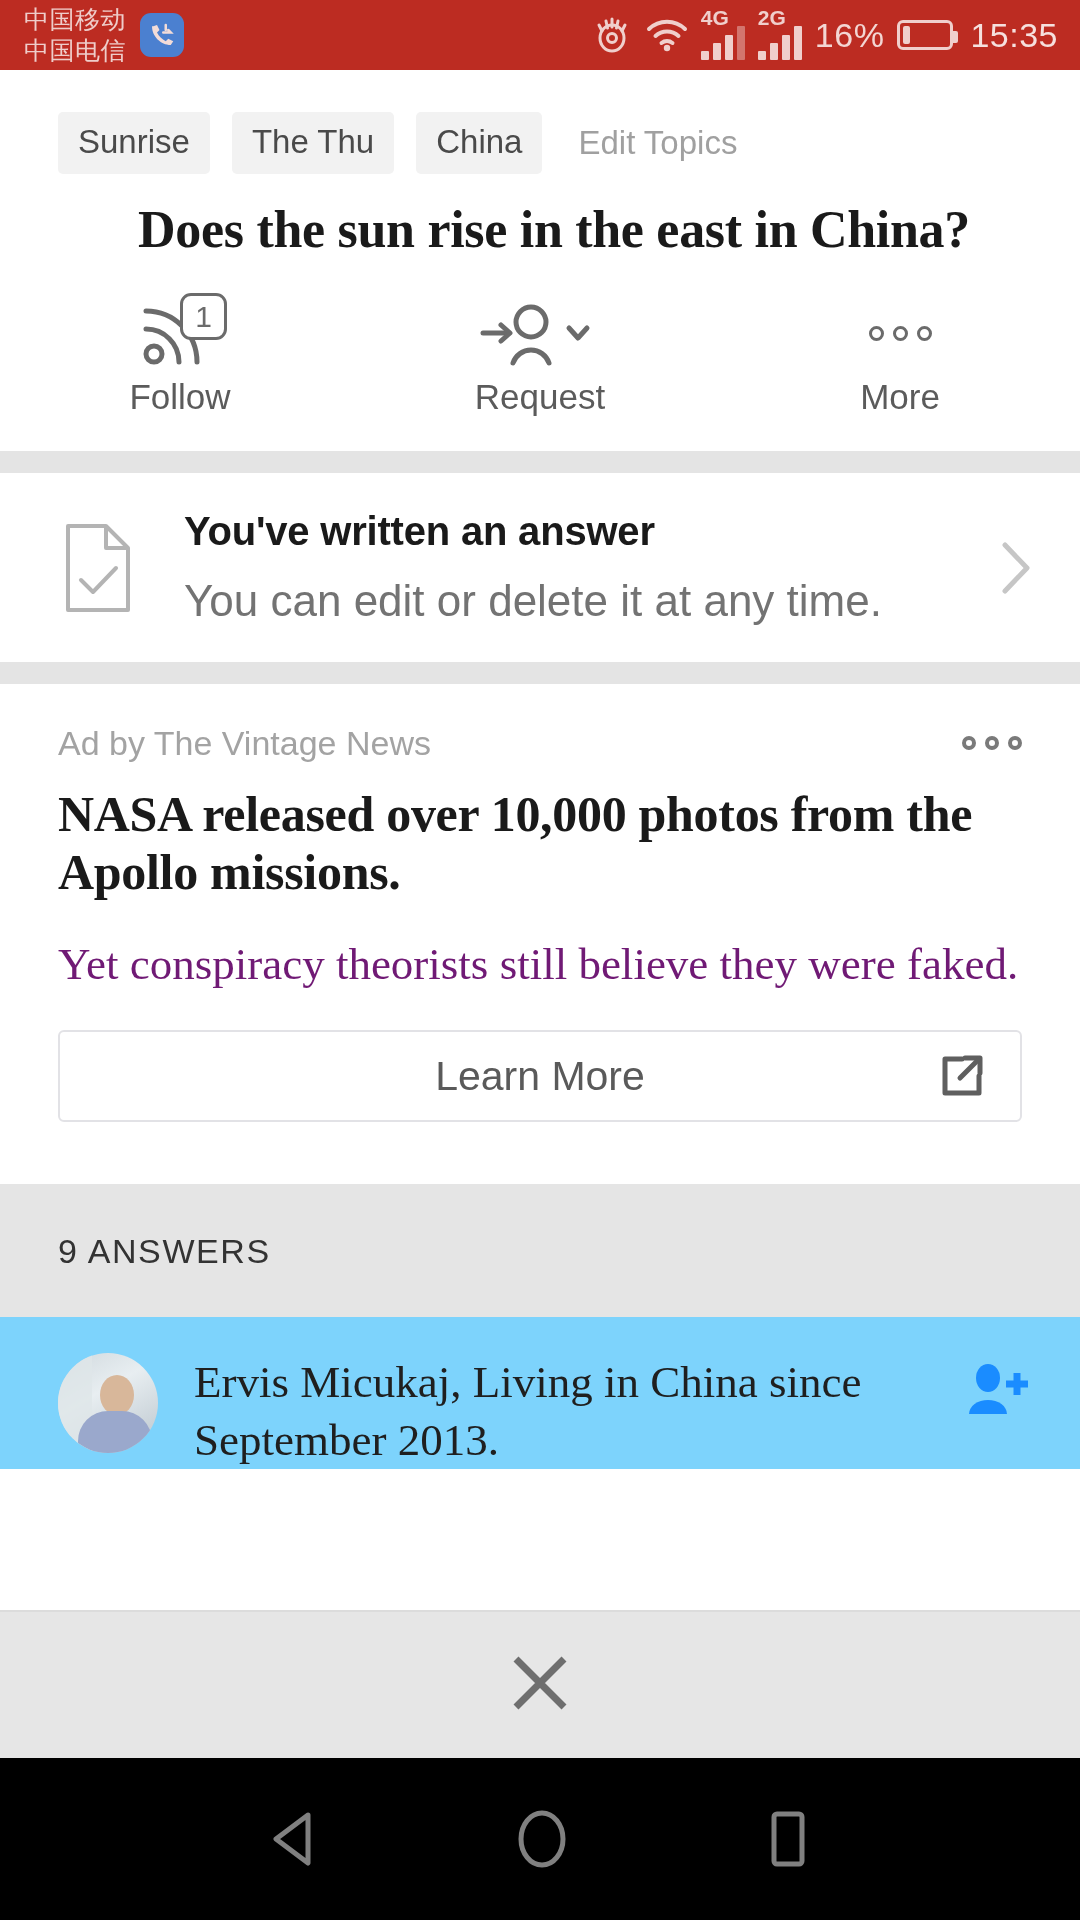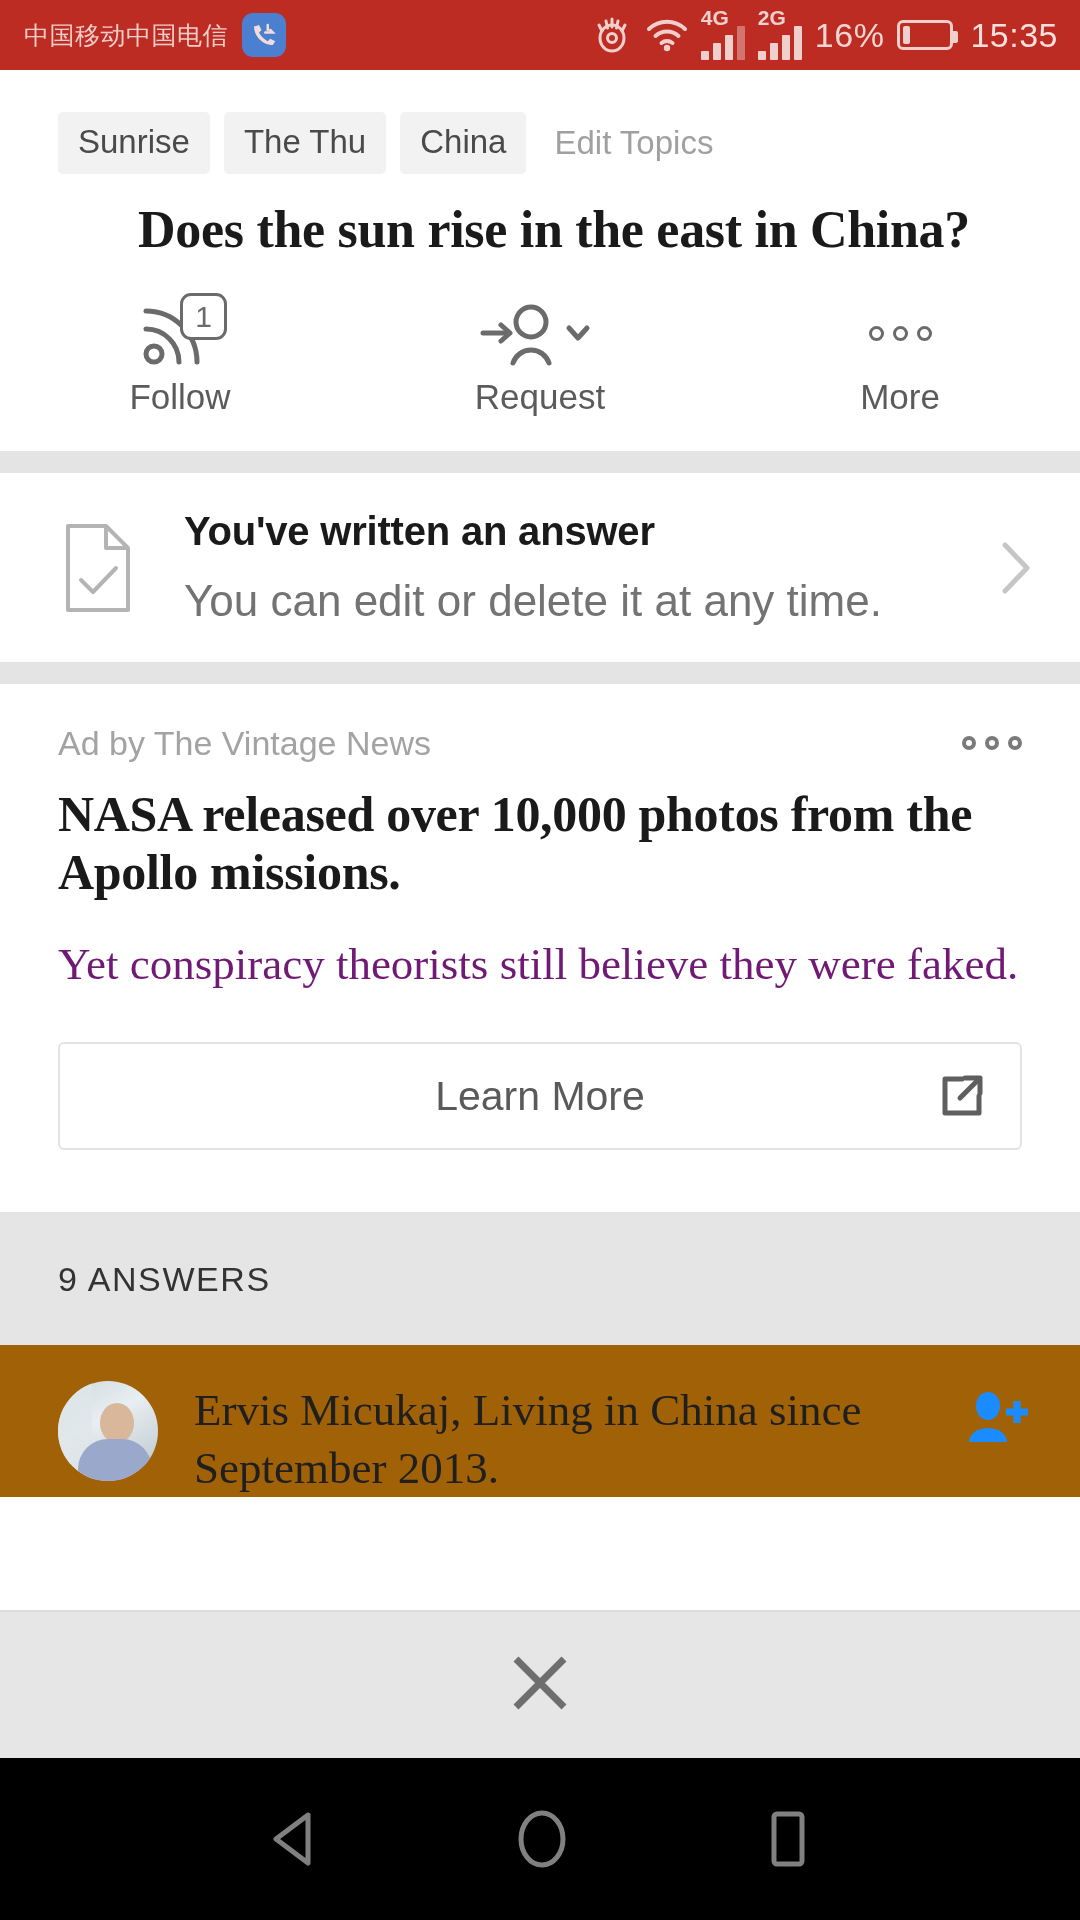--- a/index.html
+++ b/index.html
@@ -9,21 +9,21 @@
     font-family: "Liberation Sans", sans-serif;
     overflow: hidden;
   }
   #app { position: relative; width: 1080px; height: 1920px; background: #fff; }
 
   
   .statusbar {
     height: 70px; background: #bc2c22; color: #f0cfcc;
     display: flex; align-items: center; padding: 0 22px 0 24px;
   }
-  .carrier { display: flex; flex-direction: row; justify-content: center;
+  .carrier { display: flex; flex-direction: column; justify-content: center;
     font-size: 25px; line-height: 31px; color: #efcdca; letter-spacing: .5px; }
   .call-badge {
     width: 44px; height: 44px; border-radius: 11px; background: #4b80d0;
     margin-left: 14px; position: relative; display:flex; align-items:center; justify-content:center;
     flex: 0 0 auto;
   }
   .call-badge svg { width: 30px; height: 30px; display:block; }
   .sb-spacer { flex: 1 1 auto; }
   .sb-right { display: flex; align-items: center; gap: 13px; }
   .sb-icon { display: flex; align-items: flex-end; }
@@ -42,21 +42,21 @@
   .batt {
     width: 56px; height: 30px; border: 3px solid #f0cfcc; border-radius: 6px;
     position: relative; display: flex; align-items: center; padding: 3px;
   }
   .batt::after { content:""; position:absolute; right:-8px; top:8px; width:5px; height:12px;
     background:#f0cfcc; border-radius: 0 2px 2px 0; }
   .batt .fill { height: 100%; width: 16%; background: #f0cfcc; border-radius: 2px; }
   .clock { font-size: 34px; color: #f6e0de; letter-spacing: .5px; margin-left: 4px; }
 
   
-  .topics { display: flex; align-items: center; gap: 14px; padding: 42px 0 0 58px; }
+  .topics { display: flex; align-items: center; gap: 22px; padding: 42px 0 0 58px; }
   .chip {
     background: #f2f2f2; color: #4a4a4a; font-size: 33px;
     padding: 11px 20px 13px; border-radius: 5px; white-space: nowrap;
   }
   .edit-topics { color: #a0a0a0; font-size: 33px; margin-left: 14px; white-space: nowrap; }
 
   
   .qtitle {
     font-family: "Liberation Serif", serif; font-weight: bold;
     font-size: 52px; line-height: 63px; color: #1a1a1a;
@@ -97,33 +97,33 @@
   .ad-title {
     font-family: "Liberation Serif", serif; font-weight: bold;
     font-size: 50px; line-height: 58px; color: #1a1a1a; margin-top: 22px;
     letter-spacing: -0.3px;
   }
   .ad-body {
     font-family: "Liberation Serif", serif;
     font-size: 45px; line-height: 67px; color: #701a75; margin-top: 30px;
   }
   .learn {
-    margin-top: 44px; height: 108px; border: 2px solid #e2e2e6; border-radius: 6px;
+    margin-top: 32px; height: 92px; border: 2px solid #e2e2e6; border-radius: 6px;
     display: flex; align-items: center; justify-content: center; position: relative;
     background: #fff;
   }
   .learn-label { font-size: 41px; color: #5a5a5a; }
   .learn-ext { position: absolute; right: 36px; top: 50%; transform: translateY(-50%); display:flex; }
 
   
   .ans-head { background: #e5e5e5; padding: 48px 0 46px 58px; }
   .ans-head-label { font-size: 34px; color: #333; letter-spacing: 1.6px; }
 
   
-  .answer { display: flex; padding: 36px 42px 0 58px; background:#a16207; }
+  .answer { display: flex; padding: 36px 42px 0 58px; background:#7dd3fc; }
   .avatar {
     width: 100px; height: 100px; border-radius: 50%; flex: 0 0 auto; overflow: hidden;
     background: linear-gradient(150deg,#cfd8dd 0%, #e8eef1 40%, #b9c4cc 100%);
     position: relative;
   }
   .avatar .head { position:absolute; width:34px; height:40px; border-radius:50%; background:#d8b79a;
     left:42px; top:22px; }
   .avatar .body { position:absolute; width:74px; height:42px; border-radius:30px 30px 0 0;
     background:#9aa8cc; left:20px; bottom:0; }
   .avatar .wall { position:absolute; left:0; top:0; width:34px; height:100%; background:#dfe6e9; opacity:.8;}

